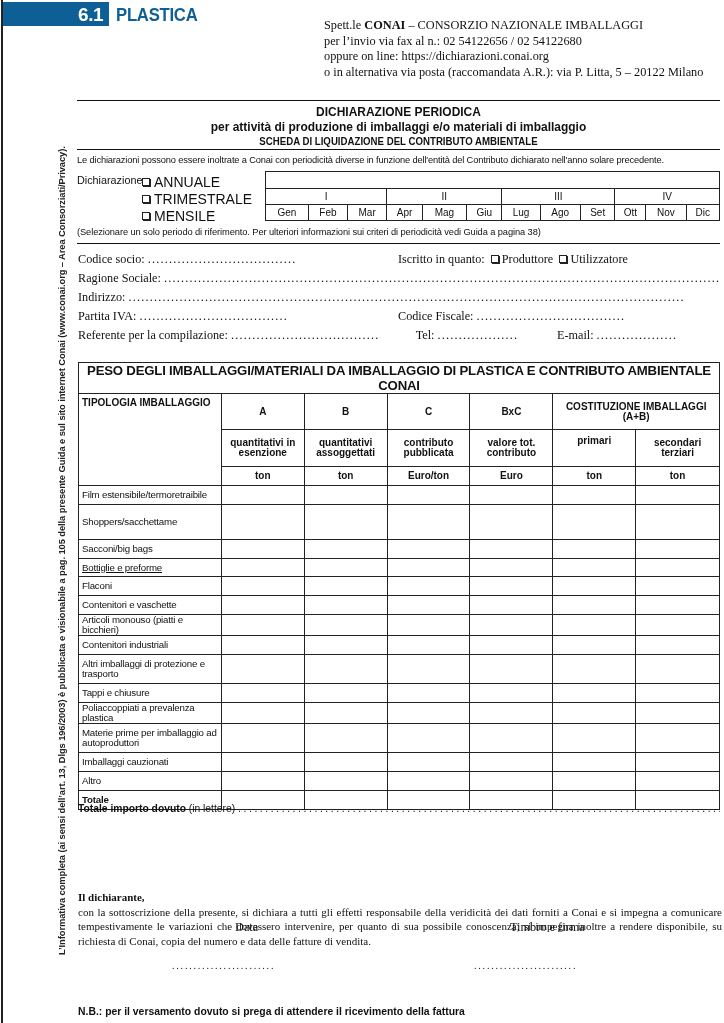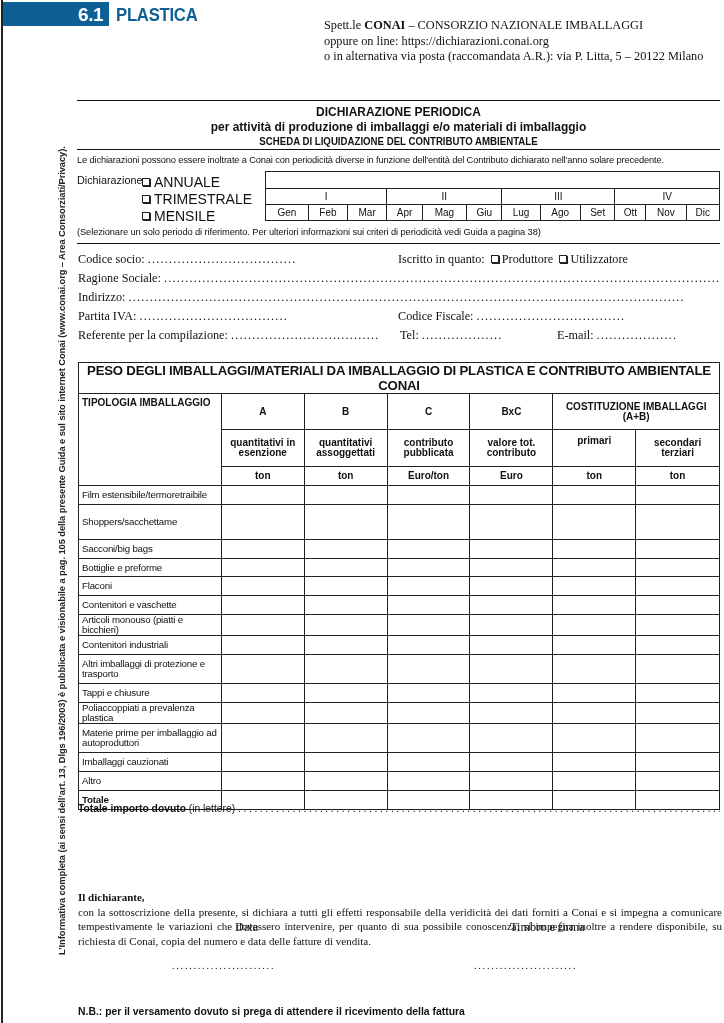--- a/index.html
+++ b/index.html
@@ -62,20 +62,21 @@
 </head>
 <body>
 
 <div class="left-rule"></div>
 
 <div class="badge">6.1</div>
 <div class="section-title">PLASTICA</div>
 
 <div class="address">
   <div><span>Spett.le </span><b>CONAI</b><span> – CONSORZIO NAZIONALE IMBALLAGGI</span></div>
+  <div>per l’invio via fax al n.: 02 54122656 / 02 54122680</div>
   <div>oppure on line: https://dichiarazioni.conai.org</div>
   <div>o in alternativa via posta (raccomandata A.R.): via P. Litta, 5 – 20122 Milano</div>
 </div>
 
 <div class="vert-text">L’Informativa completa (ai sensi dell’art. 13, Dlgs 196/2003) è pubblicata e visionabile a pag. 105 della presente Guida e sul sito internet Conai (www.conai.org – Area Consorziati/Privacy).</div>
 
 <div class="hr" style="top:100px;"></div>
 <div class="title-block">
   <div class="title-1">DICHIARAZIONE PERIODICA</div>
   <div class="title-2">per attività di produzione di imballaggi e/o materiali di imballaggio</div>
@@ -134,21 +135,21 @@
 <div class="field" style="left:398px; top:252px;">
   <span>Iscritto in quanto:</span>&nbsp;
   <span class="cb"></span> <span>Produttore</span>&nbsp;
   <span class="cb"></span> <span>Utilizzatore</span>
 </div>
 <div class="field" style="left:78px; top:271px; width:642px;"><span>Ragione Sociale:</span> <span class="dots">...................................................................................................................................</span></div>
 <div class="field" style="left:78px; top:290px; width:642px;"><span>Indirizzo:</span> <span class="dots">...................................................................................................................................</span></div>
 <div class="field" style="left:78px; top:309px; width:310px;"><span>Partita IVA:</span> <span class="dots">...................................</span></div>
 <div class="field" style="left:398px; top:309px; width:322px;"><span>Codice Fiscale:</span> <span class="dots">...................................</span></div>
 <div class="field" style="left:78px; top:328px; width:310px;"><span>Referente per la compilazione:</span> <span class="dots">...................................</span></div>
-<div class="field" style="left:400px; top:328px; width:150px;"><span>Tel:</span> <span class="dots">...................</span></div>
+<div class="field" style="left:392px; top:328px; width:150px;text-align:center;"><span>Tel:</span> <span class="dots">...................</span></div>
 <div class="field" style="left:557px; top:328px; width:163px;"><span>E-mail:</span> <span class="dots">...................</span></div>
 
 <table class="main-table">
   <colgroup>
     <col style="width:143px">
       <col style="width:83px">
       <col style="width:83px">
       <col style="width:83px">
       <col style="width:83px">
       <col style="width:83px">
@@ -204,21 +205,21 @@
       </tr>
       <tr style="height: 19px;">
         <td class="cat">Sacconi/big bags</td>
         <td></td>
         <td></td>
         <td></td>
         <td></td>
         <td></td>
         <td></td>
       </tr>
-      <tr style="height: 18px;">
+      <tr style="height: 18px; text-decoration: underline;">
         <td class="cat">Bottiglie e preforme</td>
         <td></td>
         <td></td>
         <td></td>
         <td></td>
         <td></td>
         <td></td>
       </tr>
       <tr style="height: 19px; padding-left: 45px;">
         <td class="cat">Flaconi</td>

